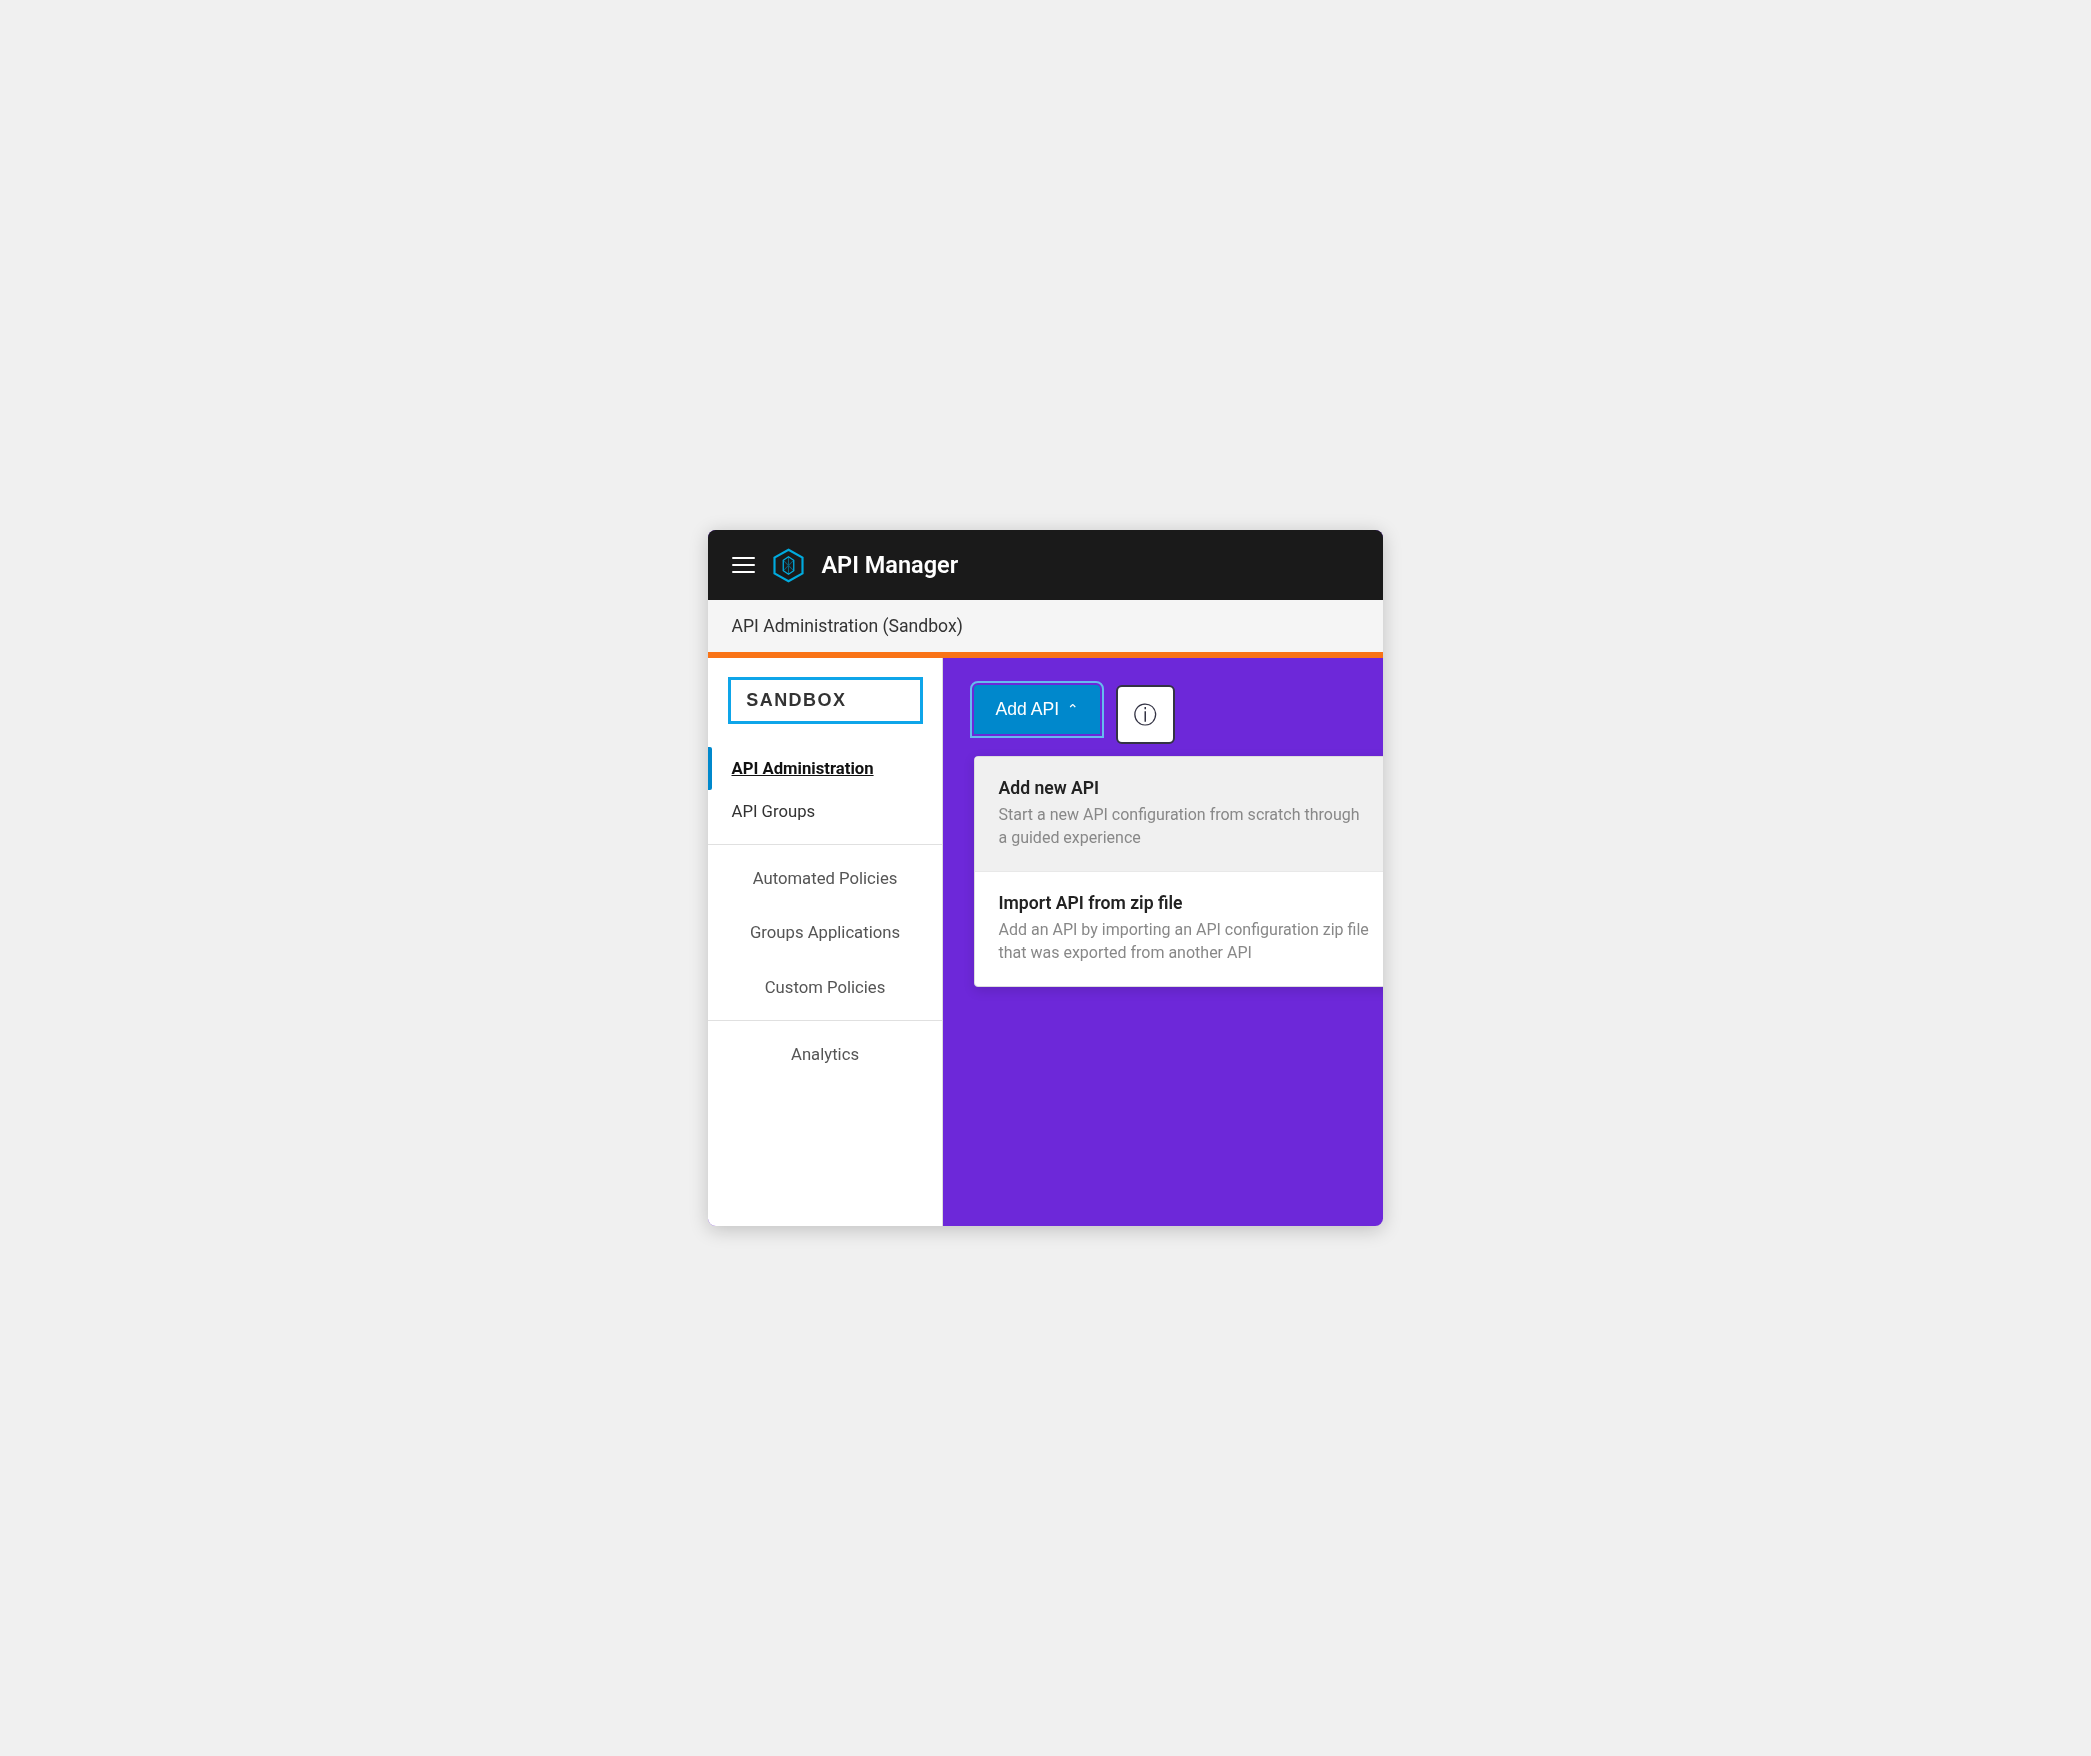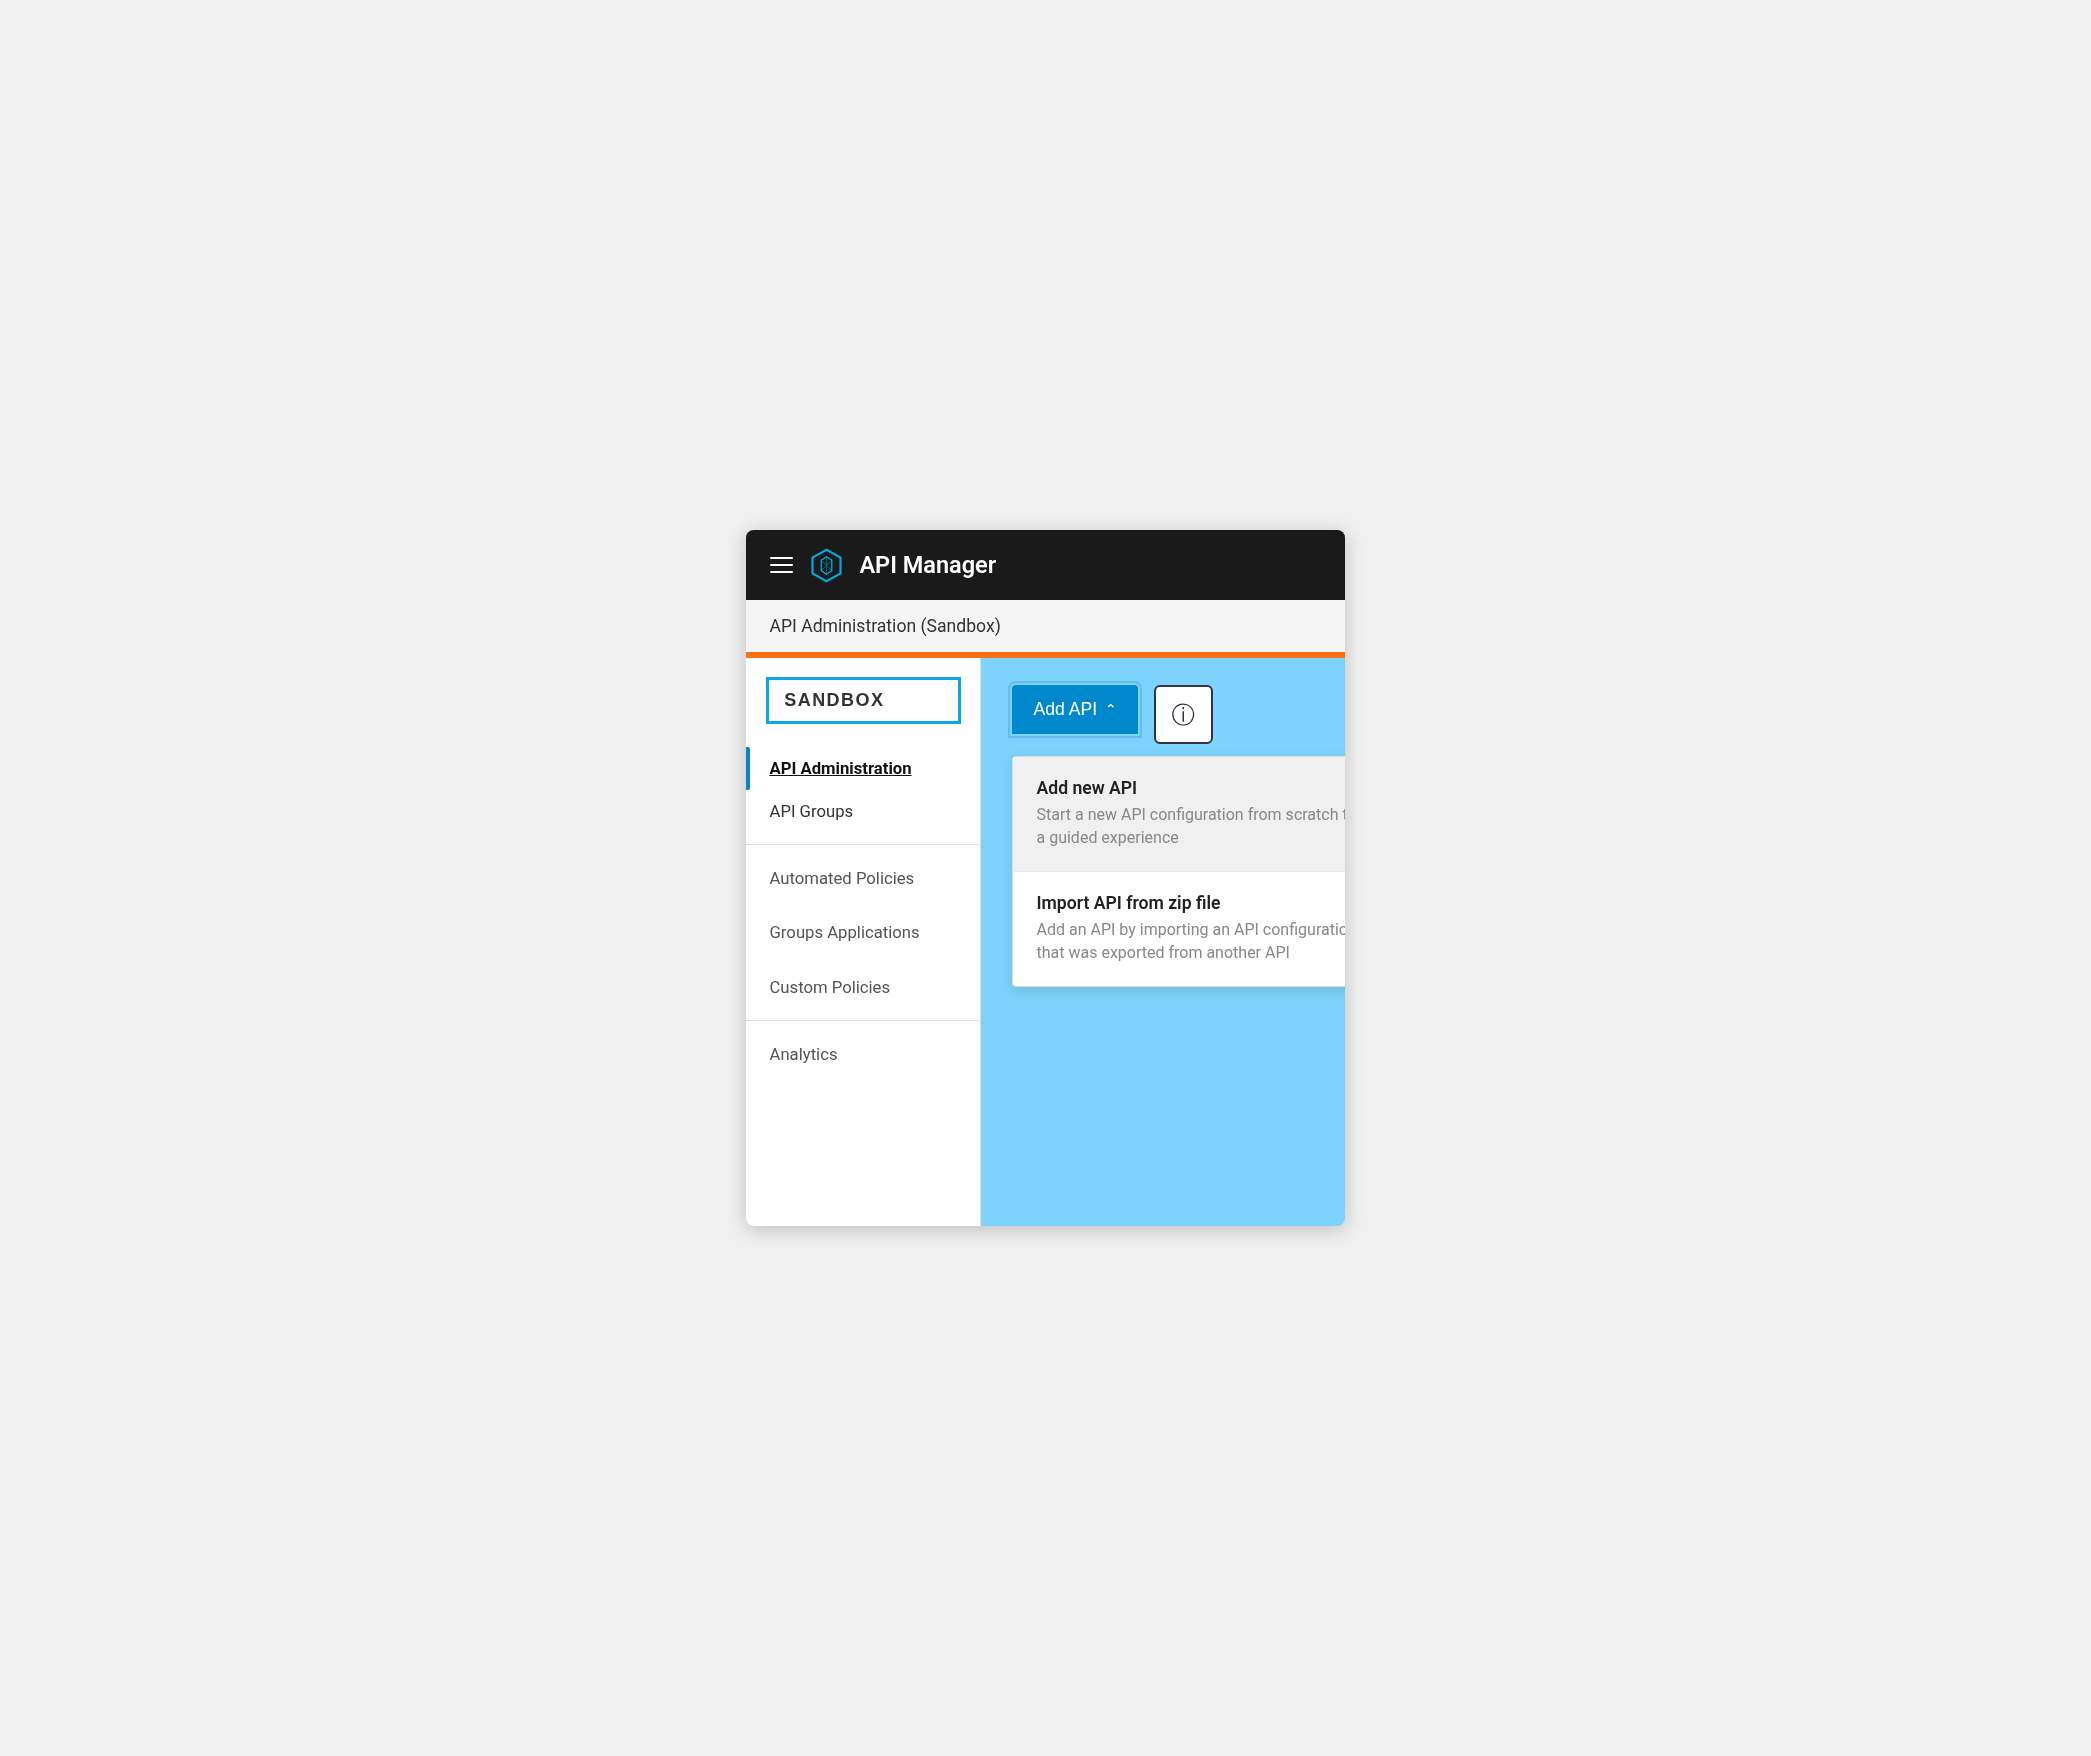--- a/index.html
+++ b/index.html
@@ -11,22 +11,22 @@
     body {
       font-family: -apple-system, BlinkMacSystemFont, 'Segoe UI', Roboto, sans-serif;
       background: #f0f0f0;
       display: flex;
       justify-content: center;
       align-items: center;
       min-height: 100vh;
     }
 
     .app-container {
-      width: 599px;
-      background: #7dd3fc;
+      width: 675px;
+      background: #6d28d9;
       border-radius: 7.8px;
       overflow: hidden;
       box-shadow: 0 3.9px 19.6px rgba(0,0,0,0.2);
     }
 
     
     .header {
       background: #1a1a1a;
       padding: 17.6px 23.5px;
       display: flex;
@@ -128,20 +128,21 @@
       bottom: 0;
       width: 3.9px;
       background: #0088cc;
       border-radius: 0 2px 2px 0;
     }
 
     .sidebar-item.section-header {
       margin-top: 11.8px;
       font-size: 16.7px;
       color: #555;
+      text-align: center;
     }
 
     .sidebar-divider {
       height: 1px;
       background: #e0e0e0;
       margin: 11.8px 0;
     }
 
     
     .content {

